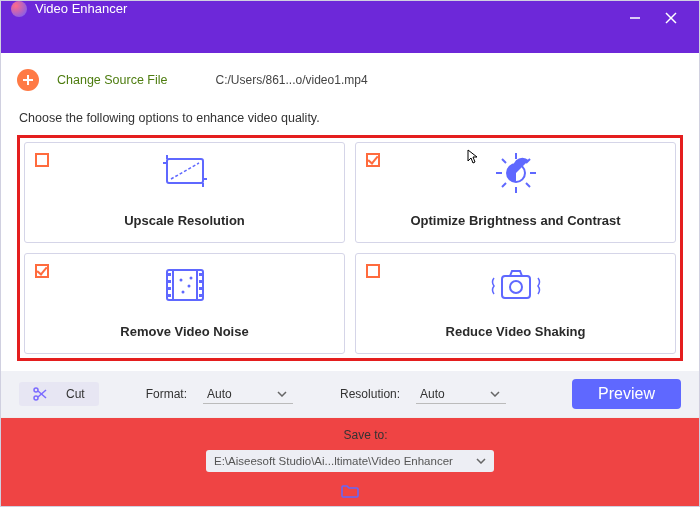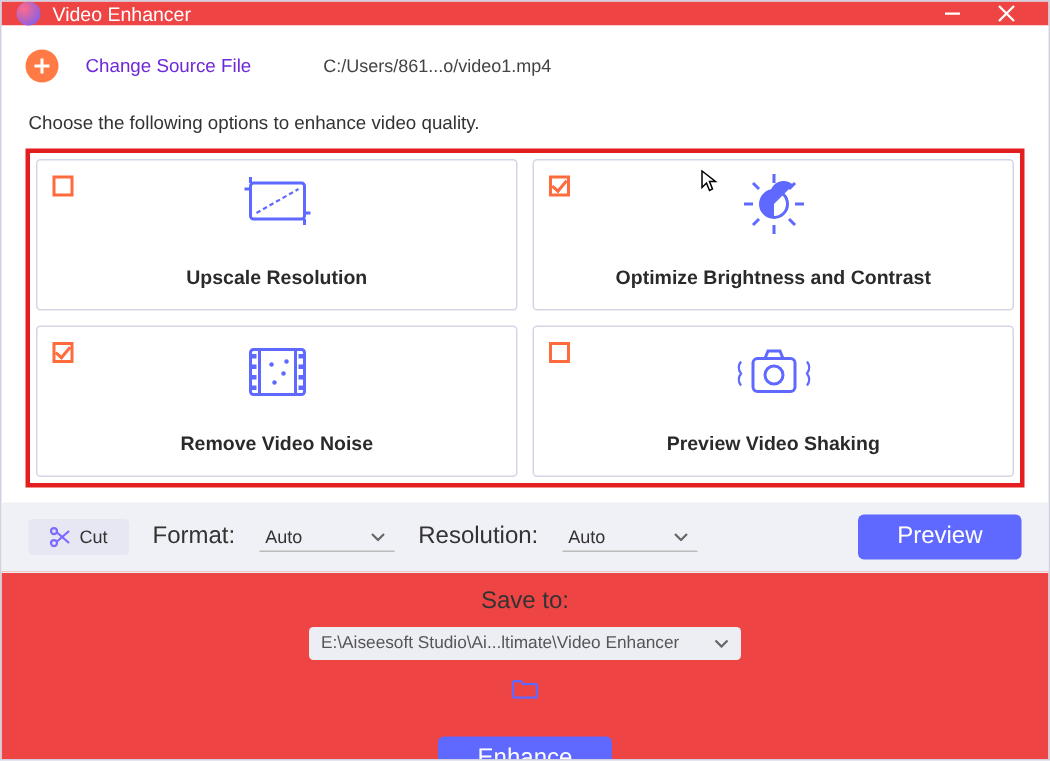--- a/index.html
+++ b/index.html
@@ -1,40 +1,40 @@
 <!DOCTYPE html>
 <html><head>
 <meta charset="utf-8">
 <style>
   * { box-sizing: border-box; margin: 0; padding: 0; font-family: -apple-system, "Segoe UI", Arial, sans-serif; }
   body { width: 700px; height: 507px; background: #f5f6fa; border: 1px solid #d0d0e0; }
-  .titlebar { height: 16px; background: #ef4444; display: flex; align-items: center; padding: 0 10px; color: #fff; }
+  .titlebar { height: 52px; background: #6d28d9; display: flex; align-items: flex-start; padding: 0 10px; color: #fff; }
   .titlebar .app-icon { width: 16px; height: 16px; border-radius: 50%; background: radial-gradient(circle at 30% 30%, #ff6b88, #6b5bff); margin-right: 8px; }
   .titlebar .title { font-size: 13px; flex: 1; }
   .titlebar .winbtn { width: 36px; height: 34px; display: flex; align-items: center; justify-content: center; cursor: pointer; }
   .titlebar .winbtn svg { stroke: #fff; }
   .content { padding: 12px 16px 10px 16px; background: #fff; }
   .sourcebar { display: flex; align-items: center; gap: 18px; padding: 4px 0 14px 0; }
   .add-btn { width: 22px; height: 22px; border-radius: 50%; background: #ff7a45; display: flex; align-items: center; justify-content: center; }
   .add-btn svg { stroke: #fff; }
-  .source-label { font-size: 12.5px; color: #6d28d9; }
+  .source-label { font-size: 12.5px; color: #4d7c0f; }
   .source-info { font-size: 12px; color: #444; }
   .cursor { position: absolute; left: 450px; top: 84px; }
   .instr { font-size: 12.5px; color: #333; padding: 6px 0 10px 2px; }
   .grid-wrap { border: 3px solid #e41e1e; padding: 4px; }
   .grid { display: grid; grid-template-columns: 1fr 1fr; gap: 10px; }
   .card { border: 1px solid #d5d5e8; border-radius: 3px; height: 101px; position: relative; display: flex; flex-direction: column; align-items: center; justify-content: flex-end; padding-bottom: 14px; cursor: pointer; }
   .cb { position: absolute; top: 10px; left: 10px; width: 14px; height: 14px; border: 2px solid #ff6b3d; background: #fff; }
   .cb.checked::after { content: ""; position: absolute; left: 2px; top: -1px; width: 4px; height: 8px; border: solid #ff6b3d; border-width: 0 2px 2px 0; transform: rotate(40deg); }
   .card .ic { margin-top: 10px; margin-bottom: 14px; }
   .card-label { font-size: 13px; font-weight: 600; color: #2a2a2a; }
   .toolbar { display: flex; align-items: center; gap: 16px; padding: 10px 2px 8px 2px; background: #f0f1f6; margin: 10px -16px 0 -16px; padding: 8px 18px; }
-  .cut-btn { display: flex; align-items: center; gap: 6px; background: #e7e6f3; border-radius: 3px; padding: 5px 14px; cursor: pointer; }
+  .cut-btn { display: flex; align-items: center; gap: 19px; background: #e7e6f3; border-radius: 3px; padding: 5px 14px; cursor: pointer; }
   .cut-btn span.txt { font-size: 12px; color: #333; }
-  .lbl { font-size: 16px; color: #333; }
+  .lbl { font-size: 12px; color: #333; margin-left: 31px; }
   .dd { display: flex; align-items: center; border-bottom: 1px solid #bbb; padding: 2px 6px 2px 4px; min-width: 90px; justify-content: space-between; cursor: pointer; }
   .dd span { font-size: 12px; color: #333; }
   .spacer { flex: 1; }
   .btn { background: #5f68ff; color: #fff; font-size: 16px; padding: 6px 26px; border-radius: 4px; cursor: pointer; border: none; }
   .savebar { display: flex; align-items: center; gap: 8px; padding: 10px 18px; background: #ef4444; margin: 0 -16px; border-top: 1px solid #eee; flex-direction: column; }
   .path-dd { flex: 0 0 auto; width: 288px; background: #edeef4; border-radius: 3px; display: flex; align-items: center; justify-content: space-between; padding: 5px 8px; cursor: pointer; }
   .path-dd span { font-size: 11.5px; color: #555; }
   .folder-btn { cursor: pointer; padding: 4px; }
 </style>
 </head>
@@ -141,21 +141,21 @@
         <div class="cb"></div>
         <div class="ic">
           <svg width="56" height="42" viewBox="0 0 56 42">
               <rect x="14" y="12" width="28" height="22" rx="3" fill="none" stroke="#5f68ff" stroke-width="2"></rect>
               <path d="M22 12 L24 7 L32 7 L34 12" fill="none" stroke="#5f68ff" stroke-width="2"></path>
               <circle cx="28" cy="23" r="6" fill="none" stroke="#5f68ff" stroke-width="2"></circle>
               <path d="M6 14 Q3 18 6 22 Q3 26 6 30" fill="none" stroke="#5f68ff" stroke-width="1.5"></path>
               <path d="M50 14 Q53 18 50 22 Q53 26 50 30" fill="none" stroke="#5f68ff" stroke-width="1.5"></path>
             </svg>
         </div>
-        <div class="card-label">Preview Video Shaking</div>
+        <div class="card-label">Reduce Video Shaking</div>
       </div>
 
     </div>
   </div>
 
   <div class="toolbar">
     <div class="cut-btn">
       <svg width="14" height="14">
           <g stroke="#7b6bff" stroke-width="1.5" fill="none">
             <circle cx="3" cy="11" r="2"></circle>

